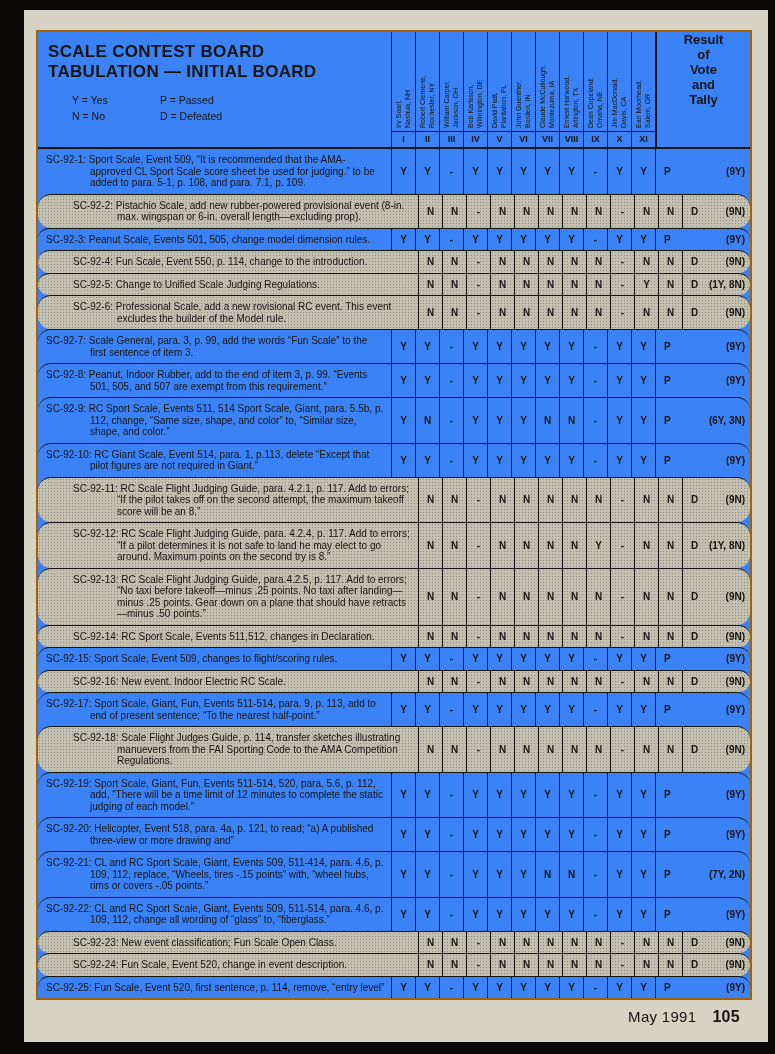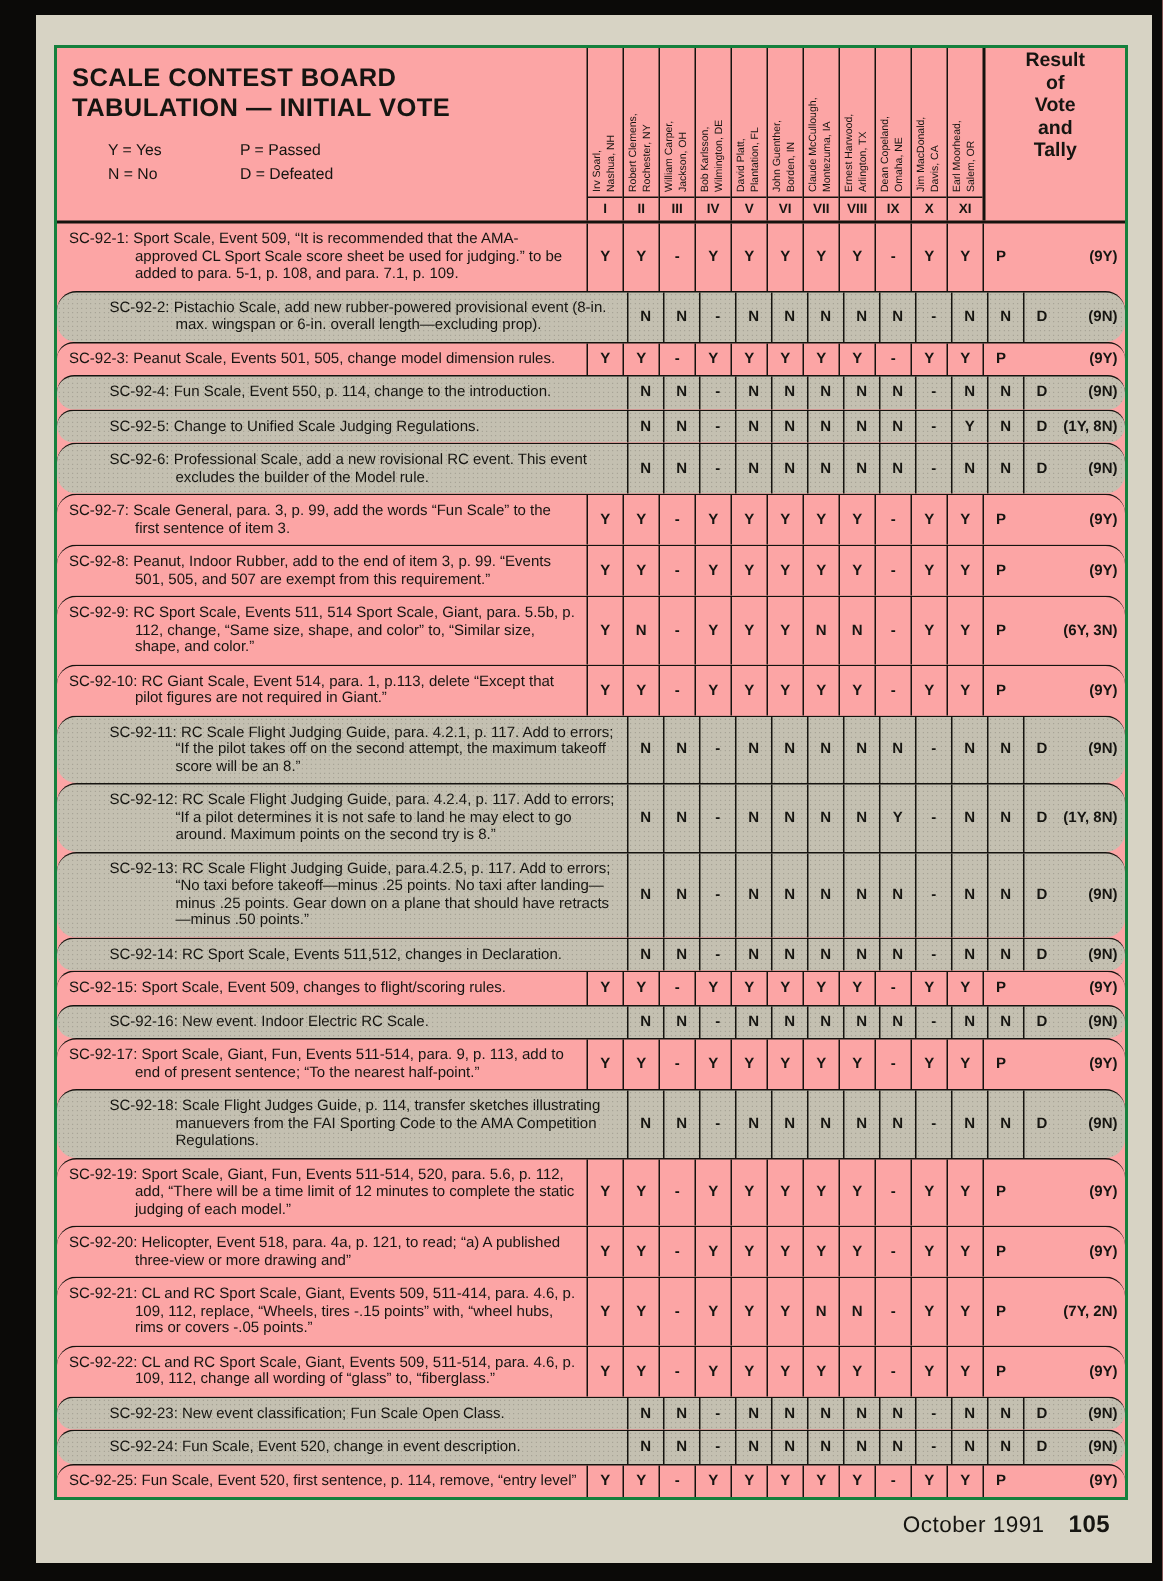--- a/index.html
+++ b/index.html
@@ -10,22 +10,22 @@
     overflow:hidden;
     font-family:"Liberation Sans", sans-serif;
     color:#161511;
   }
   .paper{
     position:absolute;left:24px;top:10px;width:744px;height:1032px;
     background:#d7d3c4;
   }
   .tbl{
     position:absolute;left:12px;top:20px;width:712px;
-    border:2px solid #15803d;
-    background:#fca5a5;
+    border:2px solid #a16207;
+    background:#3b82f6;
     box-sizing:content-box;
   }
   
   .hdr{display:flex;border-bottom:2px solid #15130f;align-items:stretch;}
   .title-block{width:353px;box-sizing:border-box;padding:10px 0 0 10px;flex:none;}
   .ttl{font-weight:bold;font-size:17px;line-height:20px;letter-spacing:.3px;}
   .legend{margin:12px 0 0 24px;display:grid;grid-template-columns:88px auto;row-gap:4px;font-size:10.5px;}
   .vcols{display:flex;flex:none;}
   .vcol{width:24px;flex:none;border-left:1px solid #15130f;display:flex;flex-direction:column;box-sizing:border-box;}
   .vname{
@@ -69,21 +69,21 @@
 </head>
 <body>
 
 <div class="paper">
 
   <div class="tbl">
 
     <div class="hdr">
       <div class="title-block">
         <div class="ttl">SCALE CONTEST BOARD</div>
-        <div class="ttl">TABULATION — INITIAL VOTE</div>
+        <div class="ttl">TABULATION — INITIAL BOARD</div>
         <div class="legend">
           <span>Y = Yes</span>
           <span>P = Passed</span>
           <span>N = No</span>
           <span>D = Defeated</span>
         </div>
       </div>
       <div class="vcols">
           <div class="vcol">
        <div class="vname">
@@ -621,16 +621,16 @@
        <div class="res">
          <span>P</span>
          <span>(9Y)</span>
        </div>
      </div>
       </div>
 
   </div>
 
   <div class="footer">
-    <span>October 1991</span><span class="pagenum">105</span>
+    <span>May 1991</span><span class="pagenum">105</span>
   </div>
 
 </div>
 
 </body></html>

